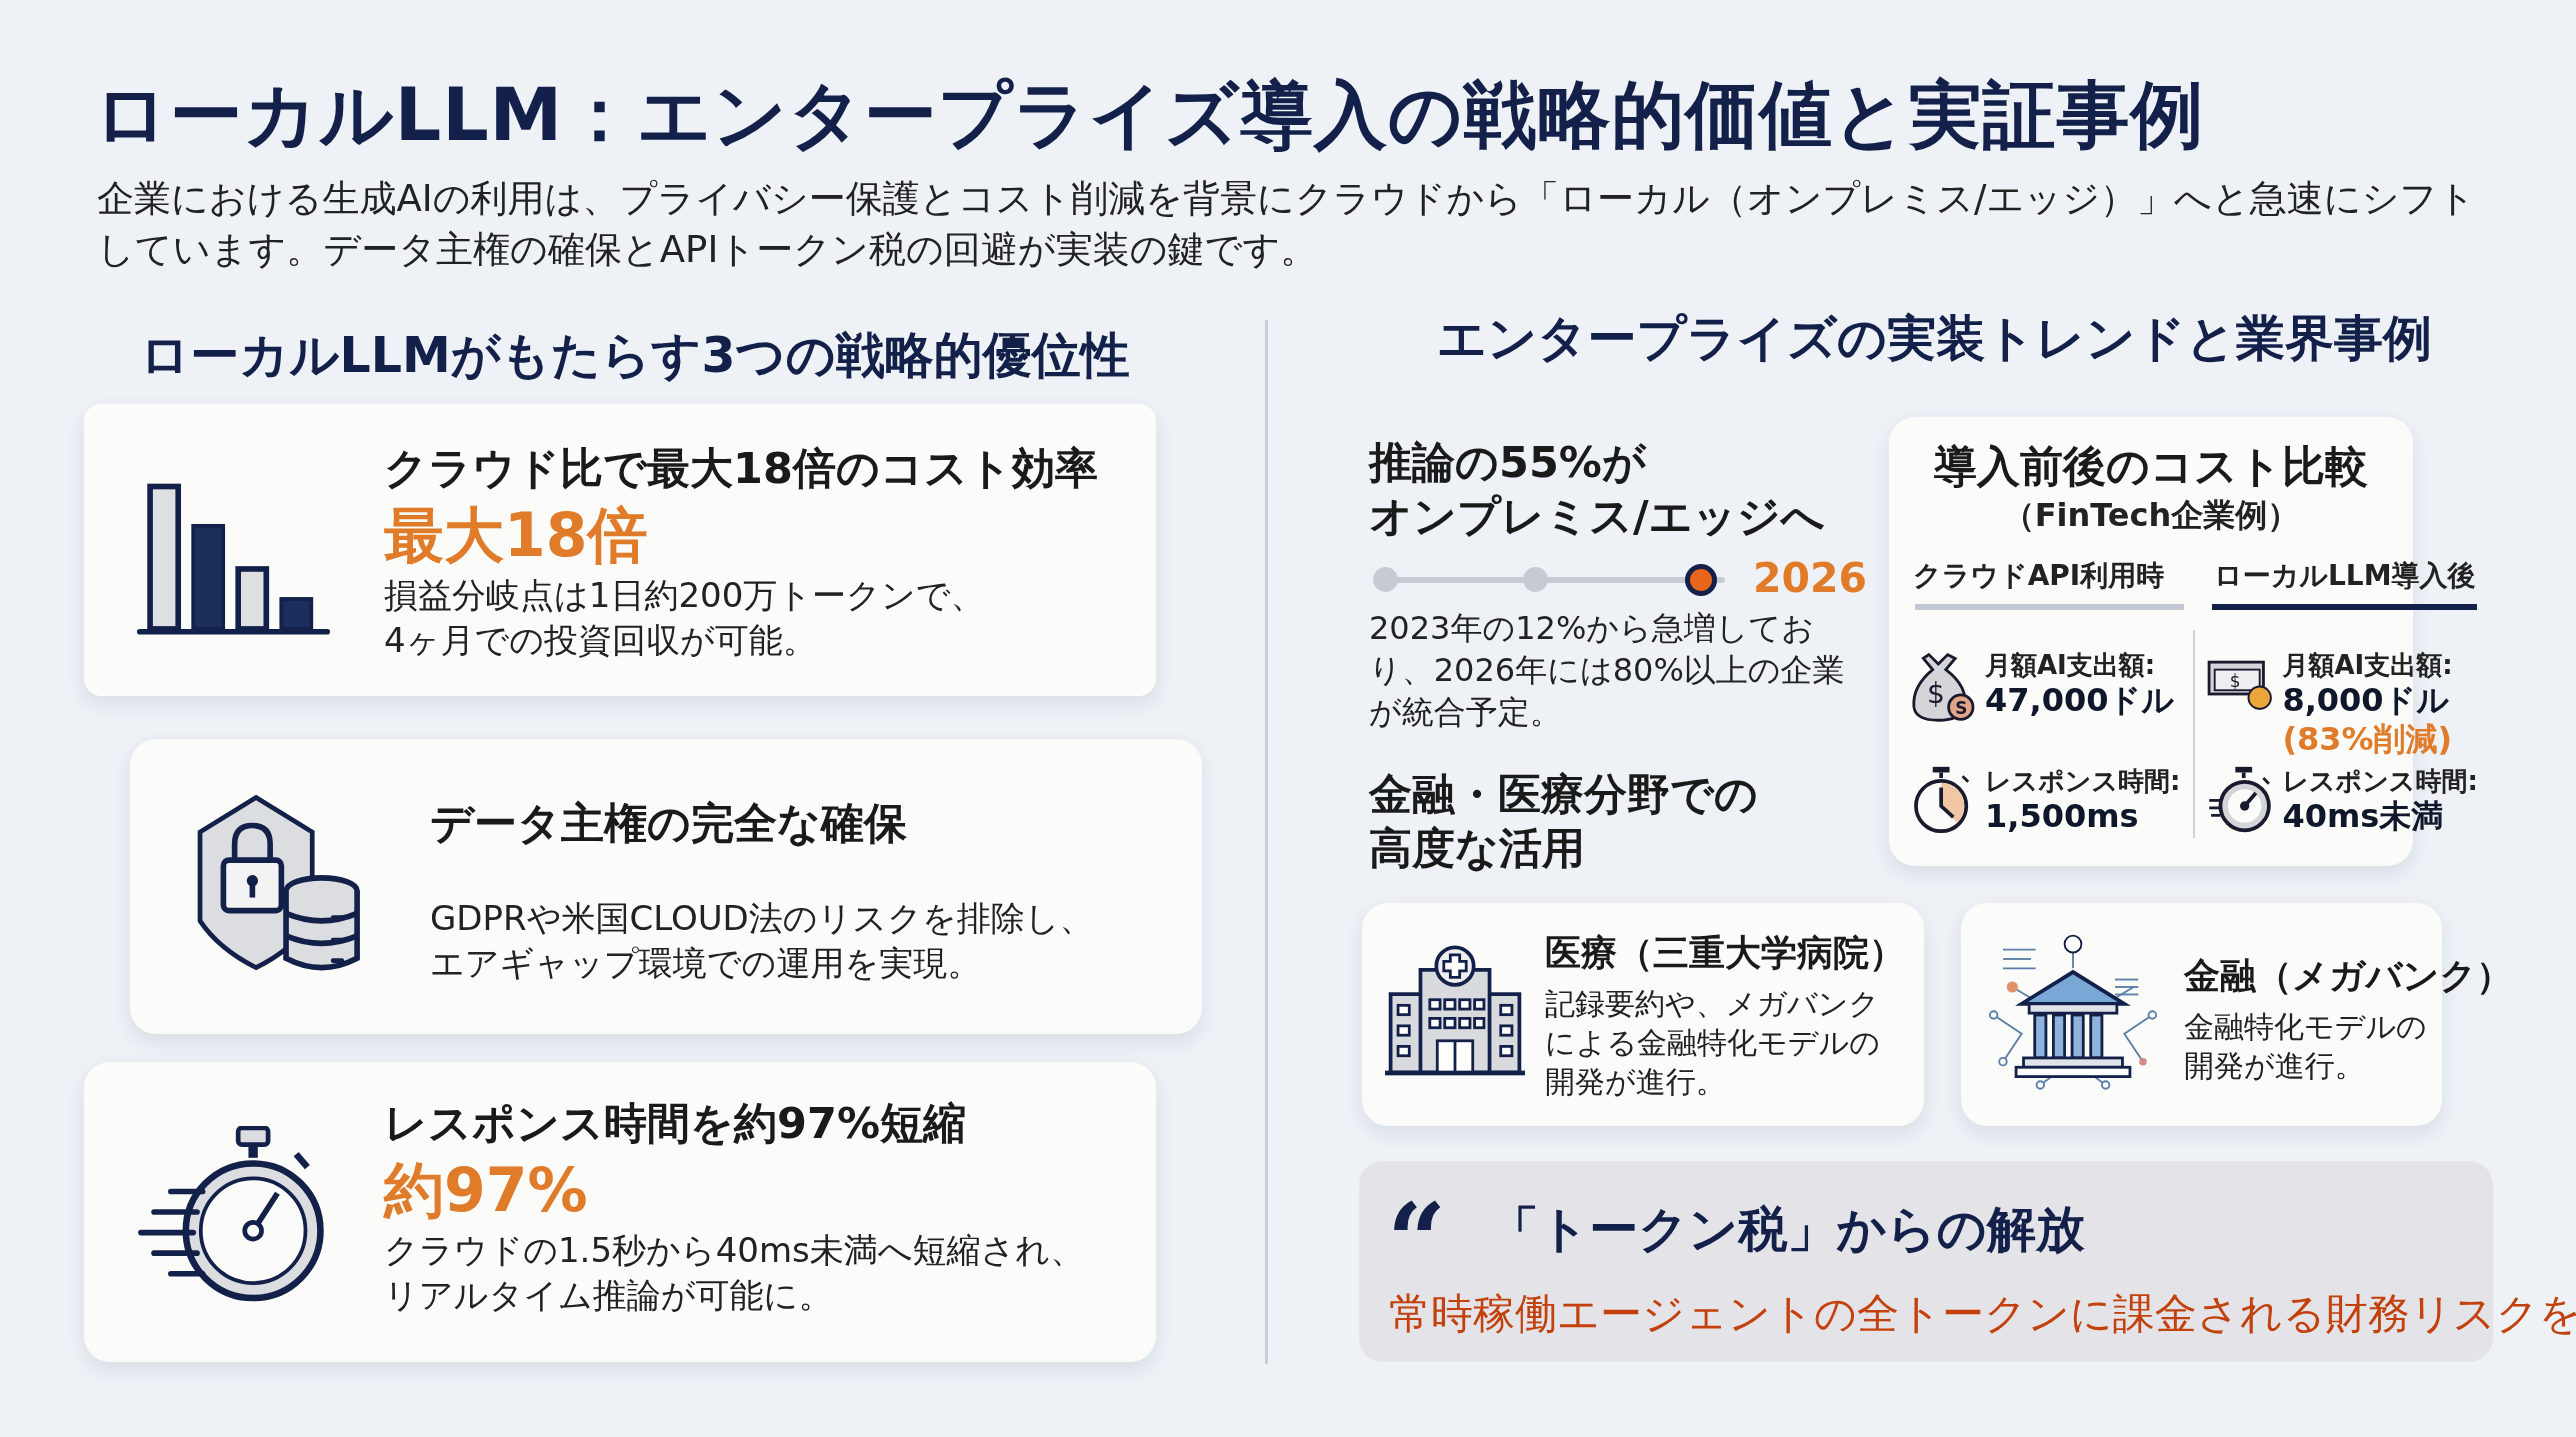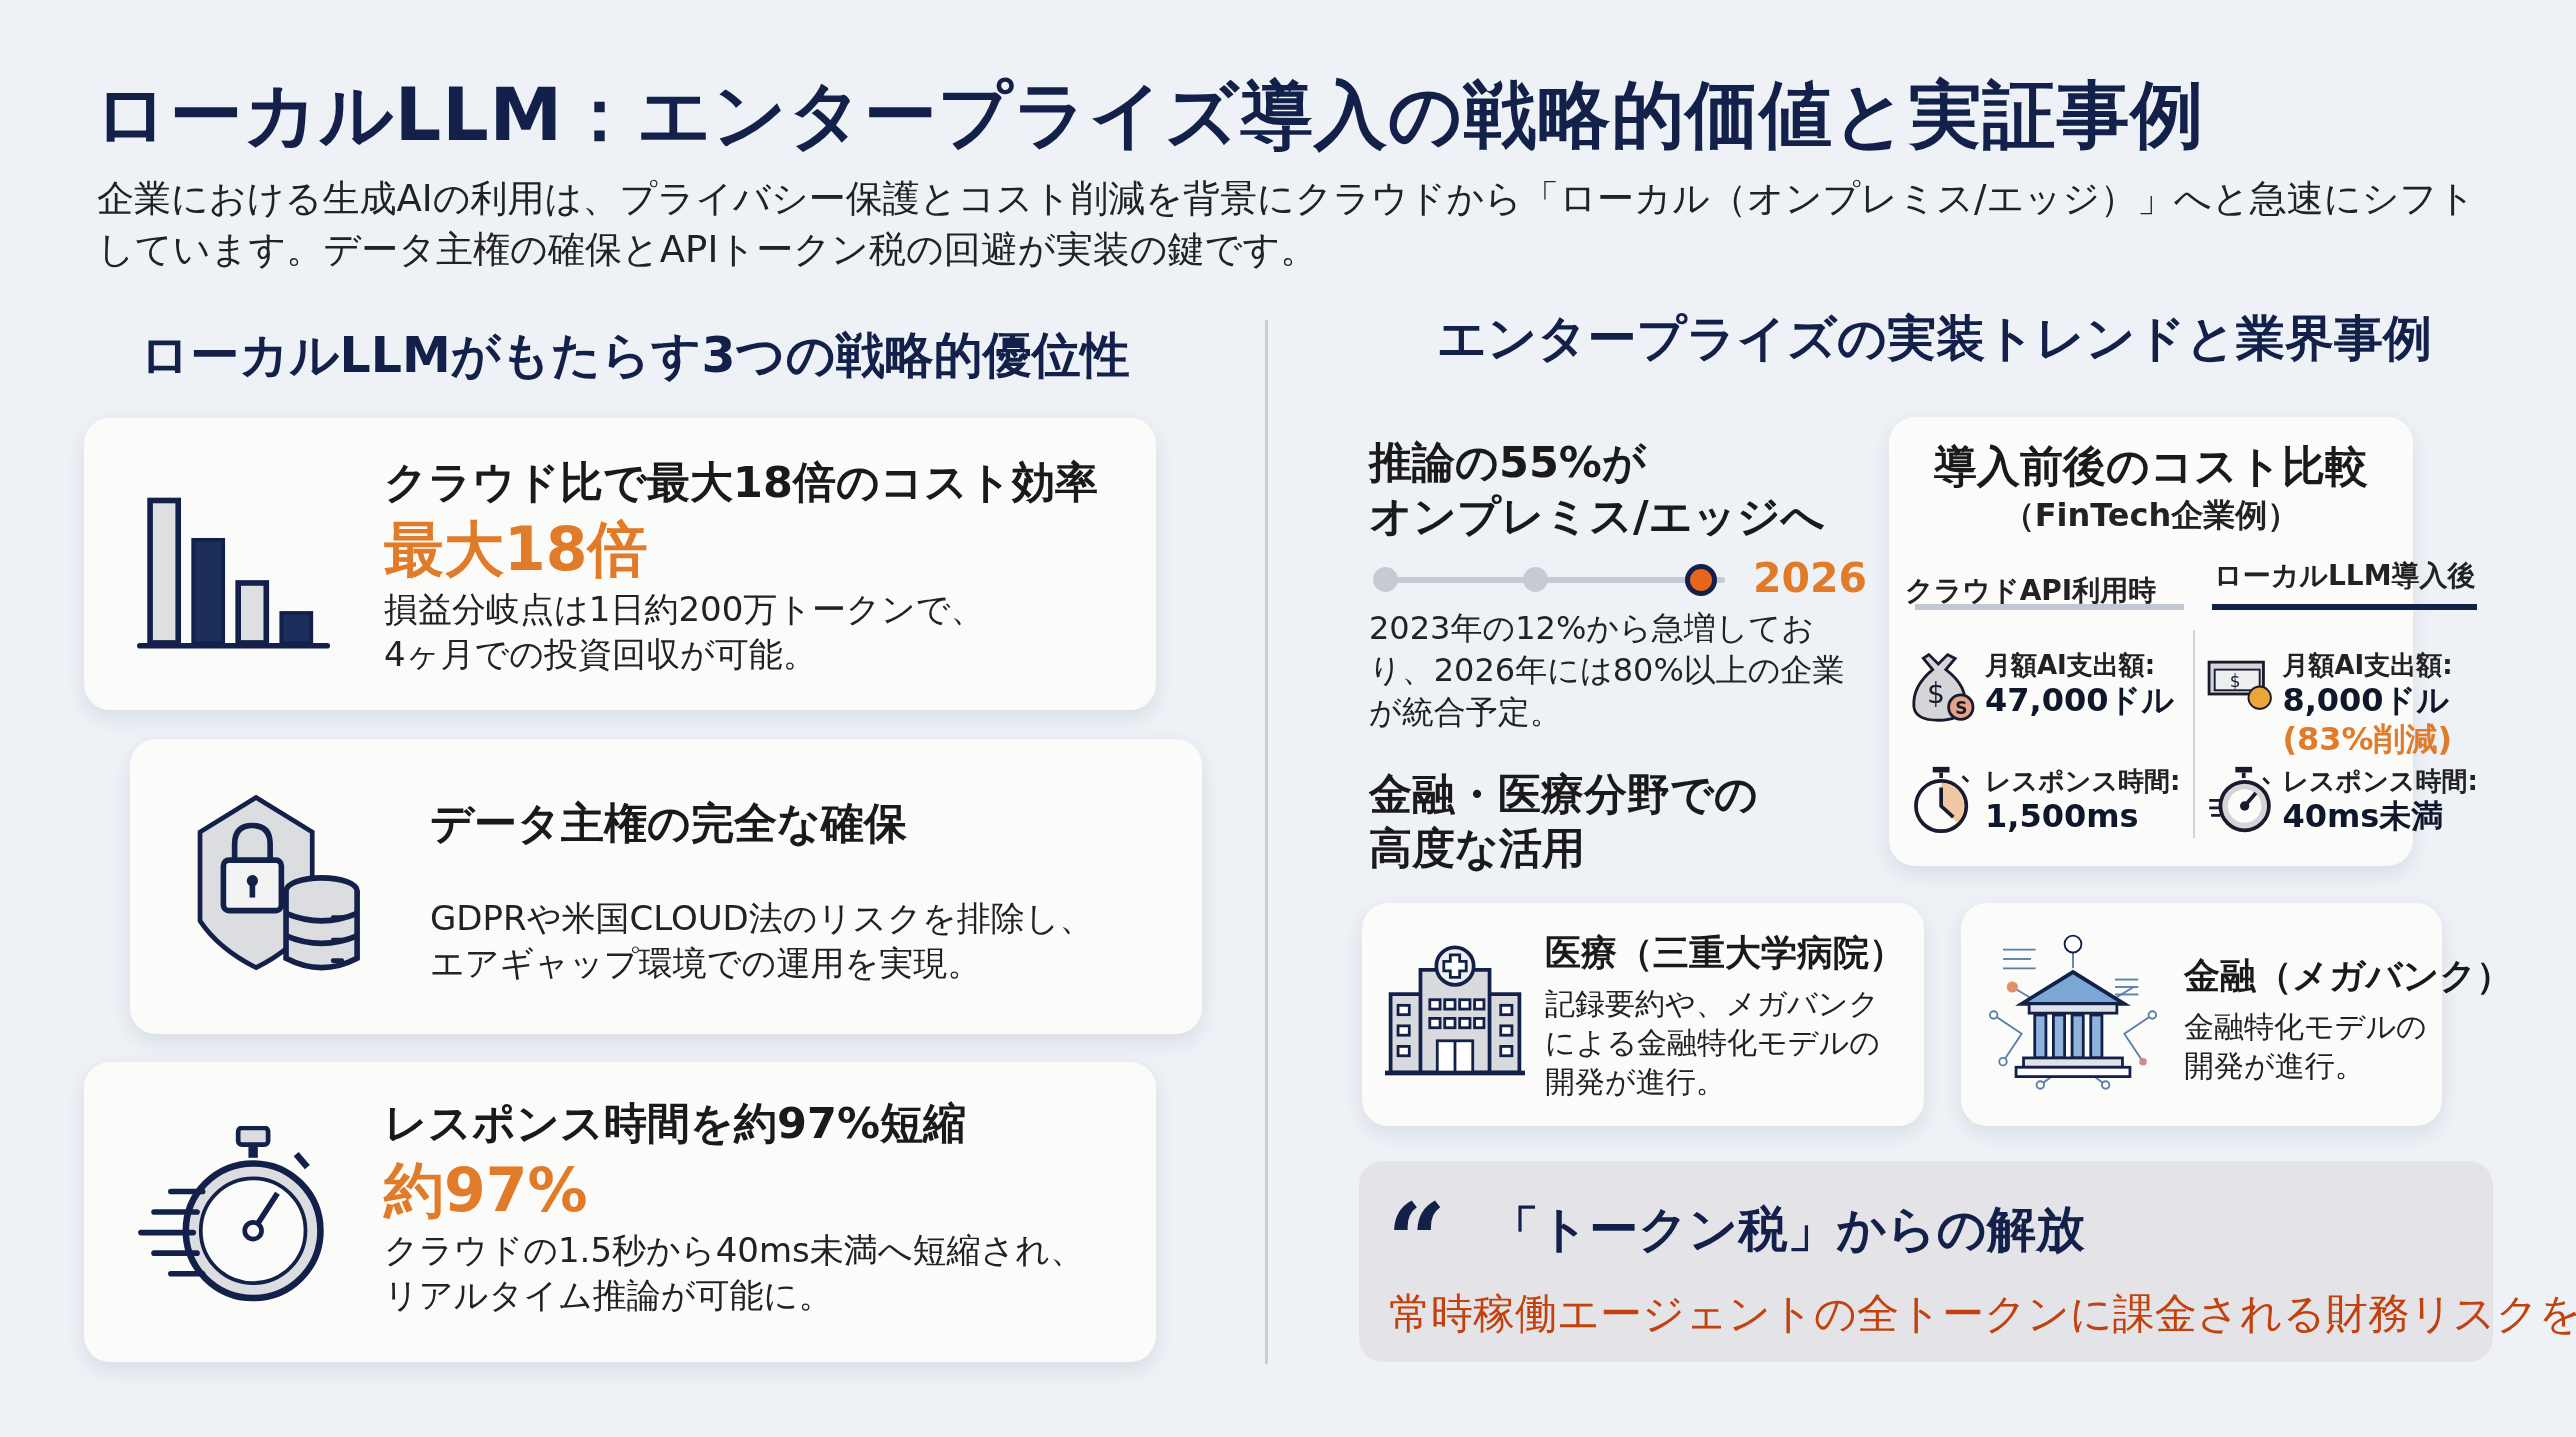--- a/index.html
+++ b/index.html
@@ -34,21 +34,21 @@
     position: absolute; left: 1265px; top: 320px; width: 2.8px; height: 1044px;
     background: #c9ccd2;
   }
 
   
   .card {
     position: absolute; background: #fbfbf9; border-radius: 26px;
     box-shadow: 0 7.5px 20.6px rgba(30,40,70,0.10);
   }
   .lc { left: 84px; width: 1072px; }
-  .lc1 { top: 418px; height: 292px; }
+  .lc1 { top: 404px; height: 292px; border-radius: 17px; }
   .lc2 { top: 739px; height: 295px; margin-left: 46px; }
   .lc3 { top: 1062px; height: 300px; }
   .lc .icon { position: absolute; left: 51px; }
   .lc .txt { position: absolute; left: 300px; }
   .lc-h { font-size: 43px; font-weight: bold; color: #1a1a1a; white-space: nowrap; }
   .lc-big { font-size: 60px; font-weight: bold; color: #e07b2a; line-height: 75px; white-space: nowrap; }
   .lc-p { font-size: 34px; line-height: 45px; color: #222; white-space: pre-line; }
 
   
   .trend { position: absolute; left: 1369px; top: 435px; width: 505px; }
@@ -60,21 +60,21 @@
   .tl-dot.d3 { left: 316px; top: 8.4px; width: 32px; height: 32px; background: #e8661a; border: 5.6px solid #13214a; }
   .tl-year { position: absolute; left: 384px; top: -1.9px; font-size: 41px; font-weight: bold; color: #e07b2a; }
   .trend-p { font-size: 32px; line-height: 42px; color: #222; white-space: pre-line; margin-top: 3.7px; }
   .trend-h2 { font-size: 43px; font-weight: bold; line-height: 54px; white-space: pre-line; margin-top: 34px; }
 
   
   .cc { left: 1889px; top: 417px; width: 524px; height: 449px; }
   .cc-h { position: absolute; left: 0; right: 0; top: 20.6px; text-align: center; font-size: 43px; font-weight: bold; }
   .cc-sub { position: absolute; left: 0; right: 0; top: 77px; text-align: center; font-size: 32px; font-weight: bold; color: #222; }
   .cc-col-h { position: absolute; top: 140px; font-size: 28px; font-weight: bold; color: #222; white-space: nowrap; }
-  .cc-col-h.a { left: 16px; margin-top: 15px; } .cc-col-h.b { left: 325px; }
+  .cc-col-h.a { left: 24px; } .cc-col-h.b { left: 325px; }
   .cc-bar { position: absolute; top: 187px; height: 5.6px; }
   .cc-bar.a { left: 26px; width: 269px; background: #c2c8d3; }
   .cc-bar.b { left: 323px; width: 265px; background: #13214a; }
   .cc-vsep { position: absolute; left: 304px; top: 213px; width: 1.9px; height: 208px; background: #cfd2d8; }
   .cc-item { position: absolute; display: flex; align-items: flex-start; }
   .cc-item svg { flex: none; }
   .cc-item .lab { font-size: 26px; font-weight: bold; color: #222; line-height: 32px; white-space: nowrap; }
   .cc-item .val { font-size: 32px; font-weight: bold; color: #0f172a; line-height: 39px; white-space: nowrap; }
   .cc-item .red { font-size: 32px; font-weight: bold; color: #e07b2a; line-height: 39px; white-space: nowrap; }
 

